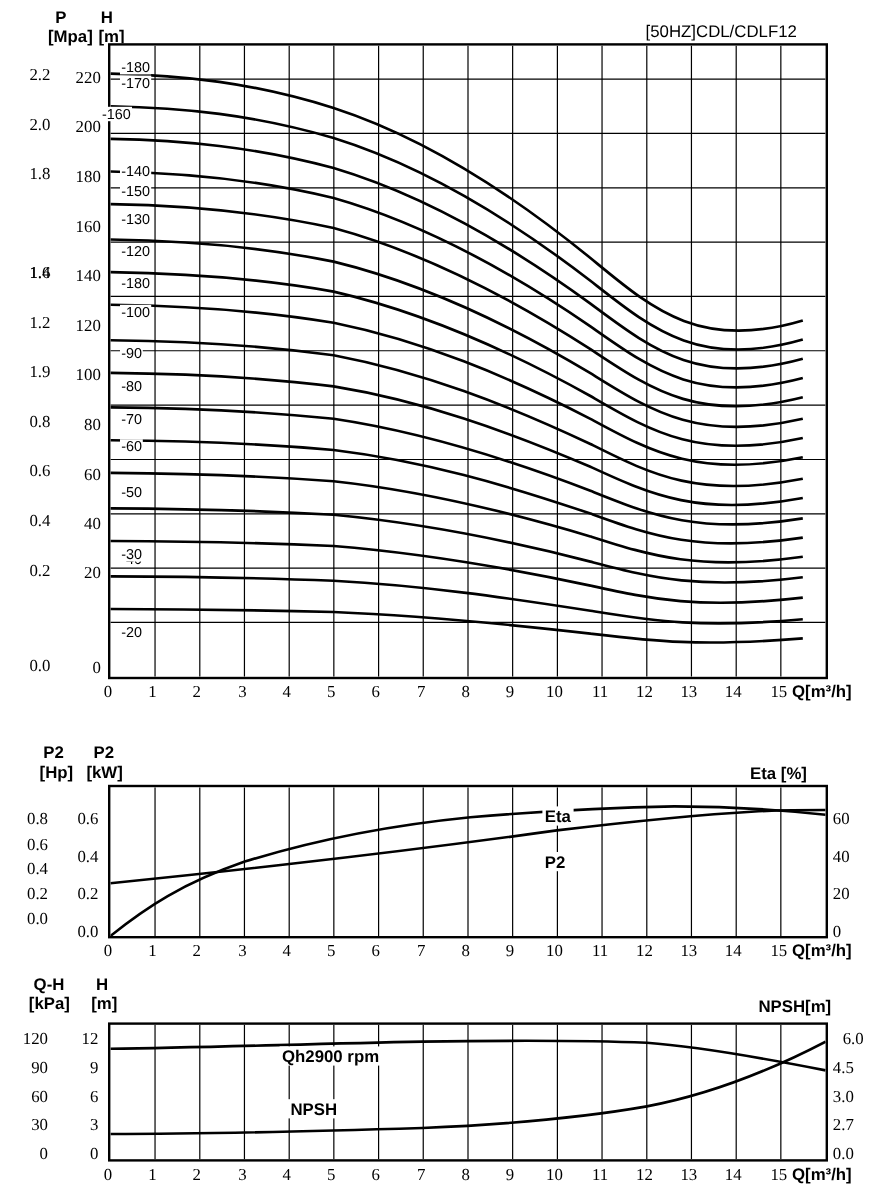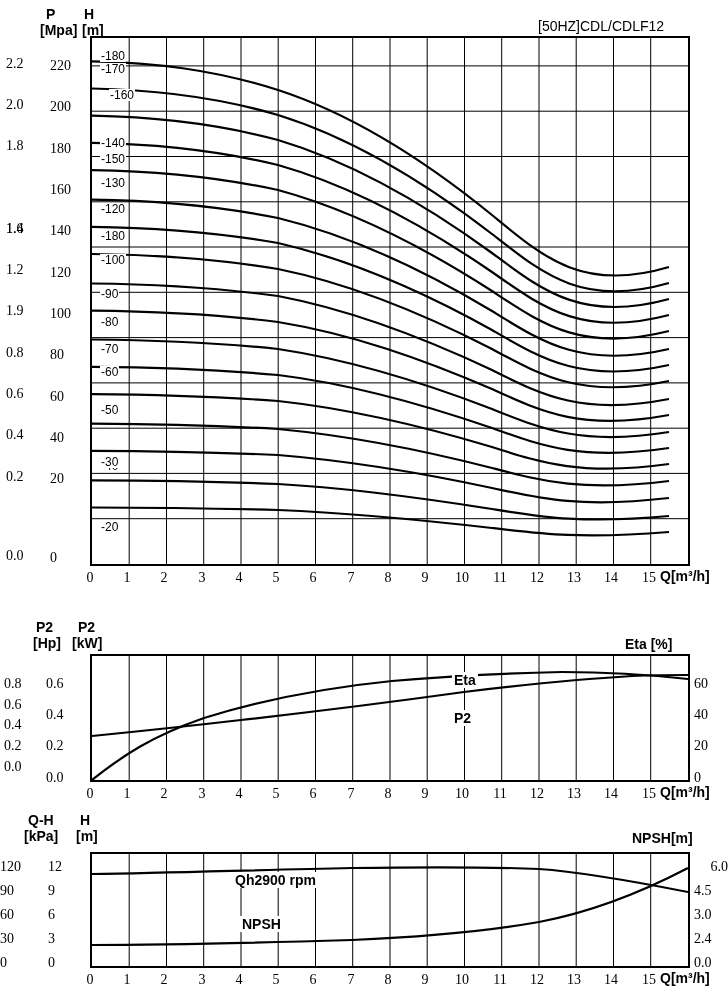--- a/index.html
+++ b/index.html
@@ -6,21 +6,21 @@
   body{width:728px;height:1000px;font-family:"Liberation Serif",serif;color:#000;}
   #root{position:relative;width:728px;height:1000px;overflow:hidden;}
 
   
   .panel{position:absolute;border:2px solid #000;background:#fff;box-sizing:border-box;}
 
   svg{display:block;}
 
   
   .xtick{position:absolute;font-size:14px;font-family:"Liberation Serif",serif;text-align:center;width:20px;}
-  .ytick{position:absolute;font-size:14px;font-family:"Liberation Serif",serif;}
+  .ytick{position:absolute;font-size:14px;font-family:"Liberation Serif",serif;text-align:right;}
 
   .axtitle{position:absolute;font-size:14px;font-weight:bold;font-family:"Liberation Sans",sans-serif;}
   .curvelabel{position:absolute;font-size:12px;font-family:"Liberation Sans",sans-serif;background:#fff;padding:0 1px;line-height:12px;}
   .inlabel{position:absolute;font-size:14px;font-weight:bold;font-family:"Liberation Sans",sans-serif;background:#fff;padding:0 2px;}
   .hdr{position:absolute;font-size:14px;font-family:"Liberation Sans",sans-serif;}
 </style>
 </head>
 <body>
 
 <div id="root">
@@ -110,21 +110,21 @@
         <path d="M0,385.6 C60,385.9 120,387.2 186,391 C260,398 330,412 400,430 C450,443 490,454 577,443"></path>
         <path d="M0,412.8 C60,413 120,414.1 186,417 C260,423 330,435 400,450 C450,461 490,470 577,460"></path>
         <path d="M0,442.3 C60,442.5 120,443.3 186,446 C260,450 330,460 400,471 C450,479 490,486 577,478"></path>
         <path d="M0,469.5 C60,469.6 120,470.3 186,472 C260,475 330,482 400,490 C450,496 490,501 577,494"></path>
       </g>
     </svg>
   </div>
 
   <div class="curvelabel" style="left:100px;top:50px;">-180</div>
   <div class="curvelabel" style="left:100px;top:63px;">-170</div>
-  <div class="curvelabel" style="left:109px;top:89px;text-align:right;">-160</div>
+  <div class="curvelabel" style="left:84px;top:89px;text-align:right;">-160</div>
   <div class="curvelabel" style="left:100px;top:113px;margin-top:40px;">-150</div>
   <div class="curvelabel" style="left:100px;top:137px;">-140</div>
   <div class="curvelabel" style="left:100px;top:177px;">-130</div>
   <div class="curvelabel" style="left:100px;top:203px;">-120</div>
   <div class="curvelabel" style="left:100px;top:230px;">-180</div>
   <div class="curvelabel" style="left:100px;top:254px;">-100</div>
   <div class="curvelabel" style="left:100px;top:288px;">-90</div>
   <div class="curvelabel" style="left:100px;top:316px;">-80</div>
   <div class="curvelabel" style="left:100px;top:343px;">-70</div>
   <div class="curvelabel" style="left:100px;top:366px;">-60</div>
@@ -231,24 +231,24 @@
   <div class="ytick" style="left:0px;top:907px;width:40px;">60</div>
   <div class="ytick" style="left:0px;top:931px;width:40px;">30</div>
   <div class="ytick" style="left:0px;top:955px;width:40px;">0</div>
 
   <div class="ytick" style="left:48px;top:859px;width:34px;">12</div>
   <div class="ytick" style="left:48px;top:883px;width:34px;">9</div>
   <div class="ytick" style="left:48px;top:907px;width:34px;">6</div>
   <div class="ytick" style="left:48px;top:931px;width:34px;">3</div>
   <div class="ytick" style="left:48px;top:955px;width:34px;">0</div>
 
-  <div class="ytick" style="left:694px;top:859px;width:34px;text-align:right;">6.0</div>
+  <div class="ytick" style="left:694px;top:859px;width:34px;text-align:center;">6.0</div>
   <div class="ytick" style="left:694px;top:883px;width:34px;text-align:left;">4.5</div>
   <div class="ytick" style="left:694px;top:907px;width:34px;text-align:left;">3.0</div>
-  <div class="ytick" style="left:694px;top:931px;width:34px;text-align:left;">2.4</div>
+  <div class="ytick" style="left:694px;top:931px;width:34px;text-align:left;">2.7</div>
   <div class="ytick" style="left:694px;top:955px;width:34px;text-align:left;">0.0</div>
 
   <div class="panel" style="left:90px;top:852px;width:600px;height:116px;">
     <svg width="596" height="112" viewBox="0 0 596 112">
       <g stroke="#000" stroke-width="1">
         <line x1="37.2" y1="0" x2="37.2" y2="112"></line>
         <line x1="74.5" y1="0" x2="74.5" y2="112"></line>
         <line x1="111.7" y1="0" x2="111.7" y2="112"></line>
         <line x1="149.0" y1="0" x2="149.0" y2="112"></line>
         <line x1="186.2" y1="0" x2="186.2" y2="112"></line>

